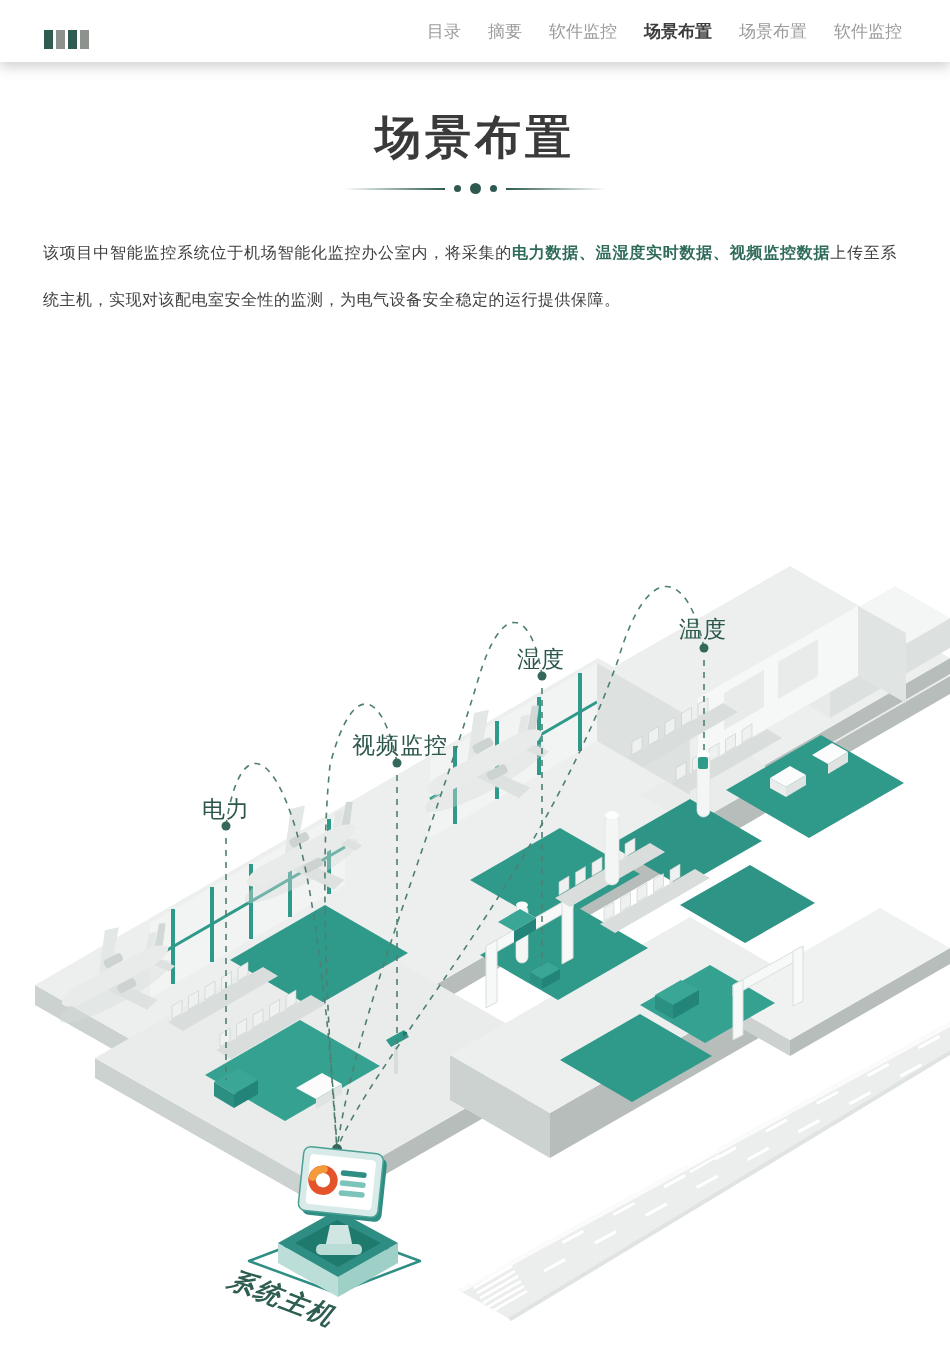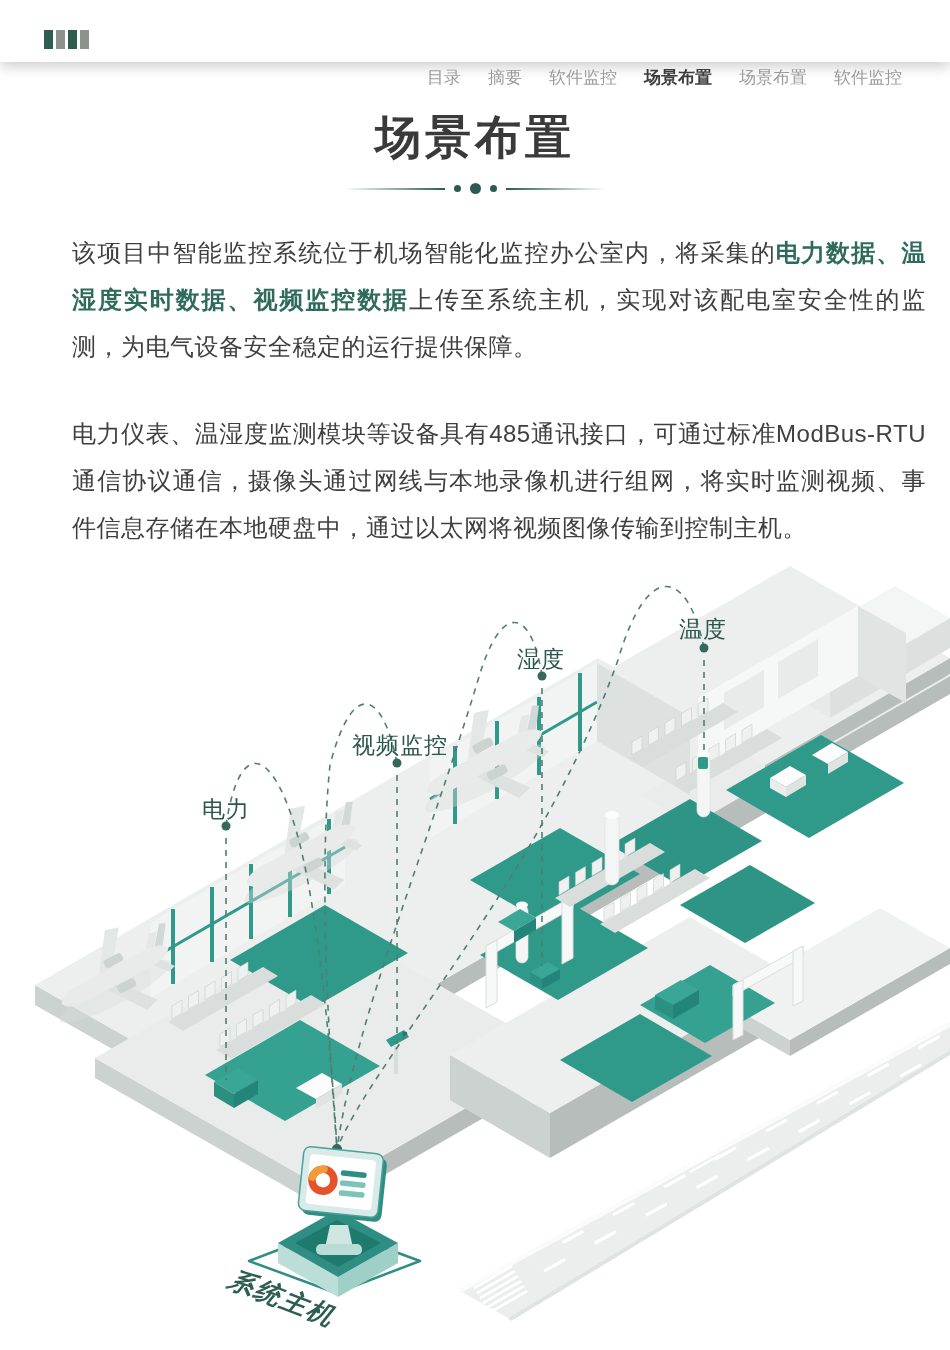--- a/index.html
+++ b/index.html
@@ -4,35 +4,35 @@
 <style>
   html,body{margin:0;padding:0;background:#f2f2f2;}
   .page{position:relative;width:950px;height:1350px;margin:0 auto;background:#ffffff;
         overflow:hidden;font-family:"Liberation Sans","DejaVu Sans",sans-serif;color:#3f3f3f;}
   
   .header{position:absolute;top:0;left:0;width:100%;height:62px;background:#ffffff;
           box-shadow:0 5px 12px rgba(90,90,90,0.28);z-index:10;}
   .logo{position:absolute;left:44px;top:30px;display:flex;gap:3px;}
   .logo i{display:block;width:9px;height:19px;}
   .nav{position:absolute;right:48px;top:0;height:62px;display:flex;align-items:center;gap:27px;
-       font-size:17px;color:#9b9b9b;margin-top:46px;}
+       font-size:17px;color:#9b9b9b;}
   .nav span{cursor:pointer;white-space:nowrap;}
   .nav span.active{color:#3c3c3c;font-weight:700;}
   
   .title{margin:112px 0 0;text-align:center;font-size:46px;line-height:1.1;font-weight:700;
          color:#3a3a3a;letter-spacing:4px;}
   .divider{width:262px;margin:20px auto 0;display:flex;align-items:center;justify-content:center;gap:9px;height:12px;}
   .divider .ln{height:2px;flex:1;}
   .divider .ln.l{background:linear-gradient(90deg,rgba(45,90,80,0),#2d5a50);}
   .divider .ln.r{background:linear-gradient(270deg,rgba(45,90,80,0),#2d5a50);}
   .divider .dot{border-radius:50%;background:#2d5a50;}
   .divider .d-s{width:7px;height:7px;}
   .divider .d-l{width:11px;height:11px;}
   
-  .para{width:854px;margin:34px 72px 0;font-size:24px;line-height:47px;text-align:justify;
+  .para{width:854px;margin:34px 43px 0;font-size:16px;line-height:47px;text-align:justify;
         color:#3f3f3f;letter-spacing:0.5px;}
   .para + .para{margin-top:40px;}
   .para .hl{color:#2f6b5b;font-weight:700;}
   
   .scene{position:absolute;left:0;top:556px;width:950px;height:794px;}
   .scene svg{display:block;}
   .lbl{font-size:23px;font-weight:500;fill:#2b574c;letter-spacing:1px;}
   .host-lbl{font-size:26px;font-weight:600;fill:#2e5d52;letter-spacing:2px;}
   .dash{fill:none;stroke:#4f7f72;stroke-width:1.6;stroke-dasharray:6 6;}
 </style>
@@ -61,21 +61,20 @@
   <h1 class="title">场景布置</h1>
   <div class="divider">
     <span class="ln l"></span>
     <span class="dot d-s"></span>
     <span class="dot d-l"></span>
     <span class="dot d-s"></span>
     <span class="ln r"></span>
   </div>
 
   <p class="para"><span>该项目中智能监控系统位于机场智能化监控办公室内，将采集的</span><span class="hl">电力数据、温湿度实时数据、视频监控数据</span><span>上传至系统主机，实现对该配电室安全性的监测，为电气设备安全稳定的运行提供保障。</span></p>
-  <p class="para"><span>电力仪表、温湿度监测模块等设备具有485通讯接口，可通过标准ModBus-RTU通信协议通信，摄像头通过网线与本地录像机进行组网，将实时监测视频、事件信息存储在本地硬盘中，通过以太网将视频图像传输到控制主机。</span></p>
 
   <div class="scene">
   <svg width="950" height="794" viewBox="0 556 950 794" xmlns="http://www.w3.org/2000/svg">
     <defs>
       <g id="bench">
         <path d="M0,0 L95,-55 L110,-46 L15,9 Z" fill="#d9dedc"></path>
         <g fill="#eef1f0" stroke="#c6ccca" stroke-width="0.6">
           <path d="M4,-3 L14,-9 L14,-22 L4,-16 Z"></path>
           <path d="M20.5,-12.5 L30.5,-18.5 L30.5,-31.5 L20.5,-25.5 Z"></path>
           <path d="M37,-22 L47,-28 L47,-41 L37,-35 Z"></path>

